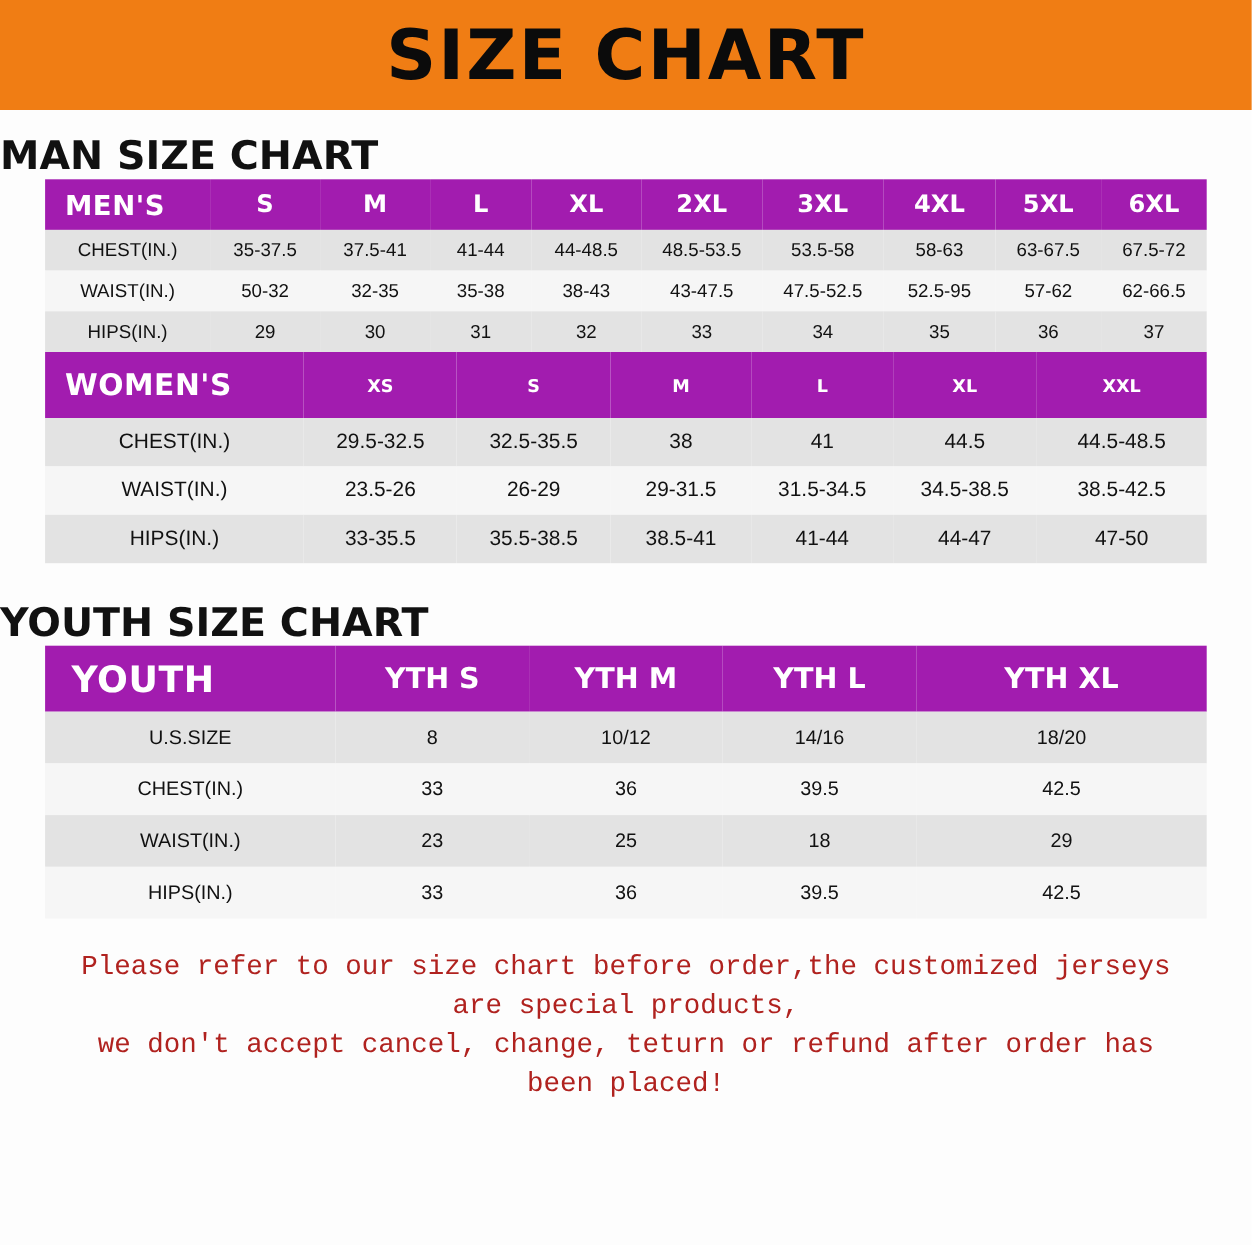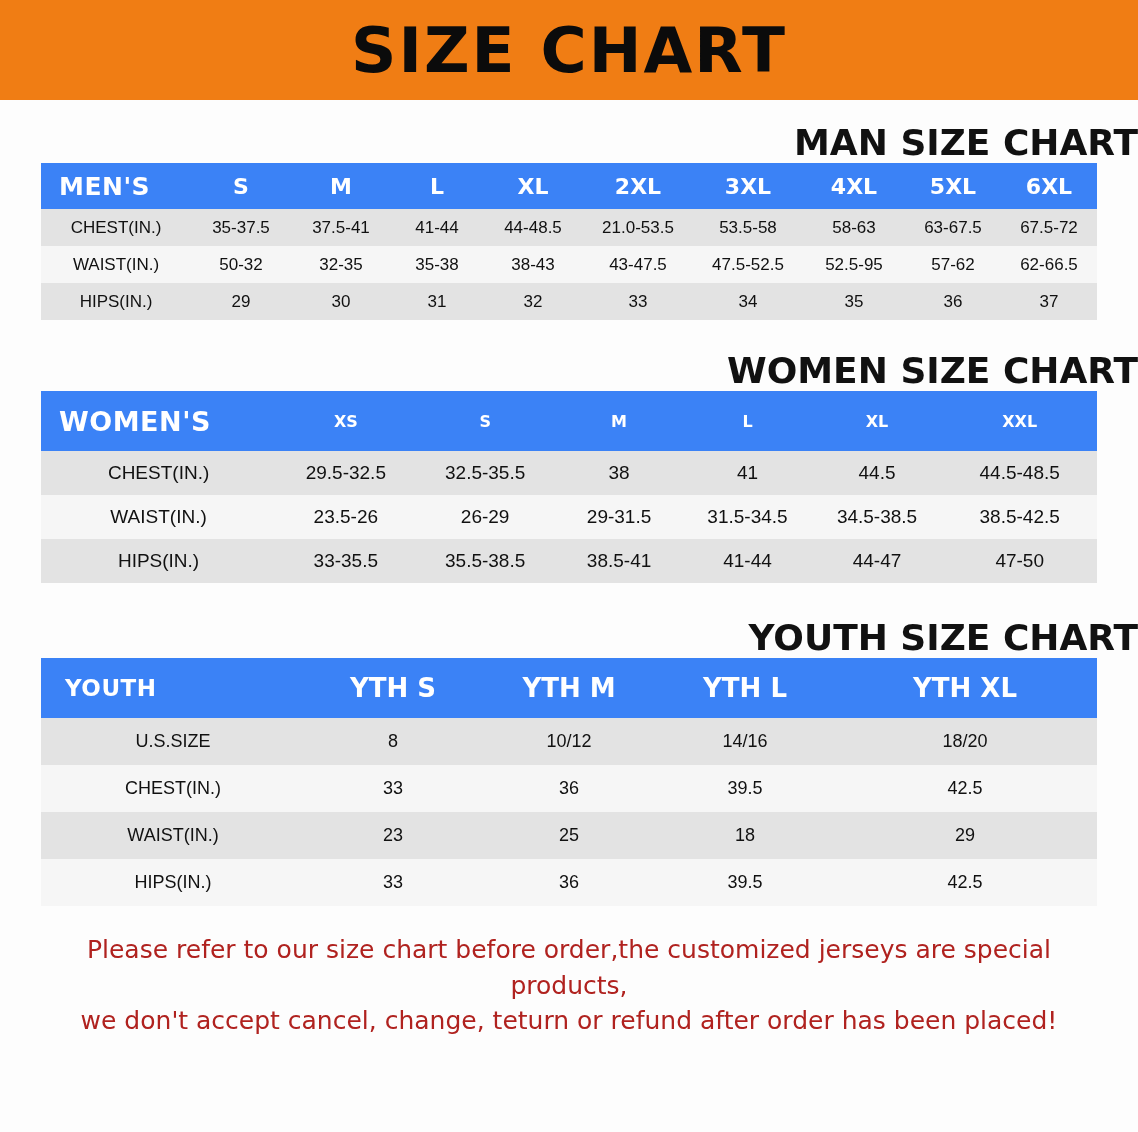--- a/index.html
+++ b/index.html
@@ -32,46 +32,45 @@
   .banner-title {
     font-family: "DejaVu Sans", sans-serif;
     font-weight: bold;
     font-size: 63px;
     letter-spacing: 2px;
     color: #0b0b0b;
     line-height: 1;
   }
   
   .section-heading {
-    text-align: right;
+    text-align: left;
     font-family: "DejaVu Sans", sans-serif;
     font-weight: bold;
     color: #111111;
-    padding-left: 20px;
   }
   .h-man { font-size: 36px; margin-top: 22px; }
   .h-women { font-size: 36px; margin-top: 30px; }
   .h-youth { font-size: 36px; margin-top: 34px; }
 
   
   .tbl-wrap {
     width: 1056px;
     margin: 0 auto;
   }
   table {
     border-collapse: collapse;
     width: 100%;
     table-layout: fixed;
   }
   table td, table th {
     text-align: center;
     font-weight: normal;
   }
   .hdr-row td {
-    background: #3b82f6;
+    background: #a21caf;
     color: #ffffff;
     font-family: "DejaVu Sans", sans-serif;
     font-weight: bold;
   }
   .hdr-row td.lead {
     text-align: left;
     padding-left: 18px;
     letter-spacing: 0.5px;
   }
   .row-label {
@@ -87,34 +86,34 @@
   #men-table tbody td { height: 35px; font-size: 17px; }
   #men-table tbody td.row-label { font-size: 17px; }
 
   
   #women-table .hdr-row td { height: 58px; font-size: 16px; }
   #women-table .hdr-row td.lead { font-size: 27px; }
   #women-table tbody td { height: 42px; font-size: 19px; }
 
   
   #youth-table .hdr-row td { height: 58px; font-size: 26px; }
-  #youth-table .hdr-row td.lead { font-size: 23px; padding-left: 24px; }
+  #youth-table .hdr-row td.lead { font-size: 33px; padding-left: 24px; }
   #youth-table tbody td { height: 45px; font-size: 18px; }
 
   
   .note {
     width: 1000px;
     margin: 26px auto 0 auto;
     text-align: center;
     color: #b0221f;
     font-family: "DejaVu Sans", sans-serif;
     font-size: 25px;
     line-height: 1.42;
   }
-  .note-line { display: block; }
+  .note-line { display: block; font-family: Liberation Mono, monospace; }
 </style>
 </head>
 <body>
 
 <div class="page">
 
   <div class="banner">
     <div class="banner-title">SIZE CHART</div>
   </div>
 
@@ -145,21 +144,21 @@
           <td>4XL</td>
           <td>5XL</td>
           <td>6XL</td>
         </tr>
         <tr class="stripe-a">
           <td class="row-label">CHEST(IN.)</td>
           <td>35-37.5</td>
           <td>37.5-41</td>
           <td>41-44</td>
           <td>44-48.5</td>
-          <td>21.0-53.5</td>
+          <td>48.5-53.5</td>
           <td>53.5-58</td>
           <td>58-63</td>
           <td>63-67.5</td>
           <td>67.5-72</td>
         </tr>
         <tr class="stripe-b">
           <td class="row-label">WAIST(IN.)</td>
           <td>50-32</td>
           <td>32-35</td>
           <td>35-38</td>
@@ -179,21 +178,20 @@
           <td>33</td>
           <td>34</td>
           <td>35</td>
           <td>36</td>
           <td>37</td>
         </tr>
       </tbody>
     </table>
   </div>
 
-  <div class="section-heading h-women">WOMEN SIZE CHART</div>
   <div class="tbl-wrap">
     <table id="women-table">
       <colgroup>
         <col style="width:216px">
           <col style="width:128px">
           <col style="width:128px">
           <col style="width:118px">
         <col style="width:118px">
           <col style="width:120px">
           <col style="width:142px">

